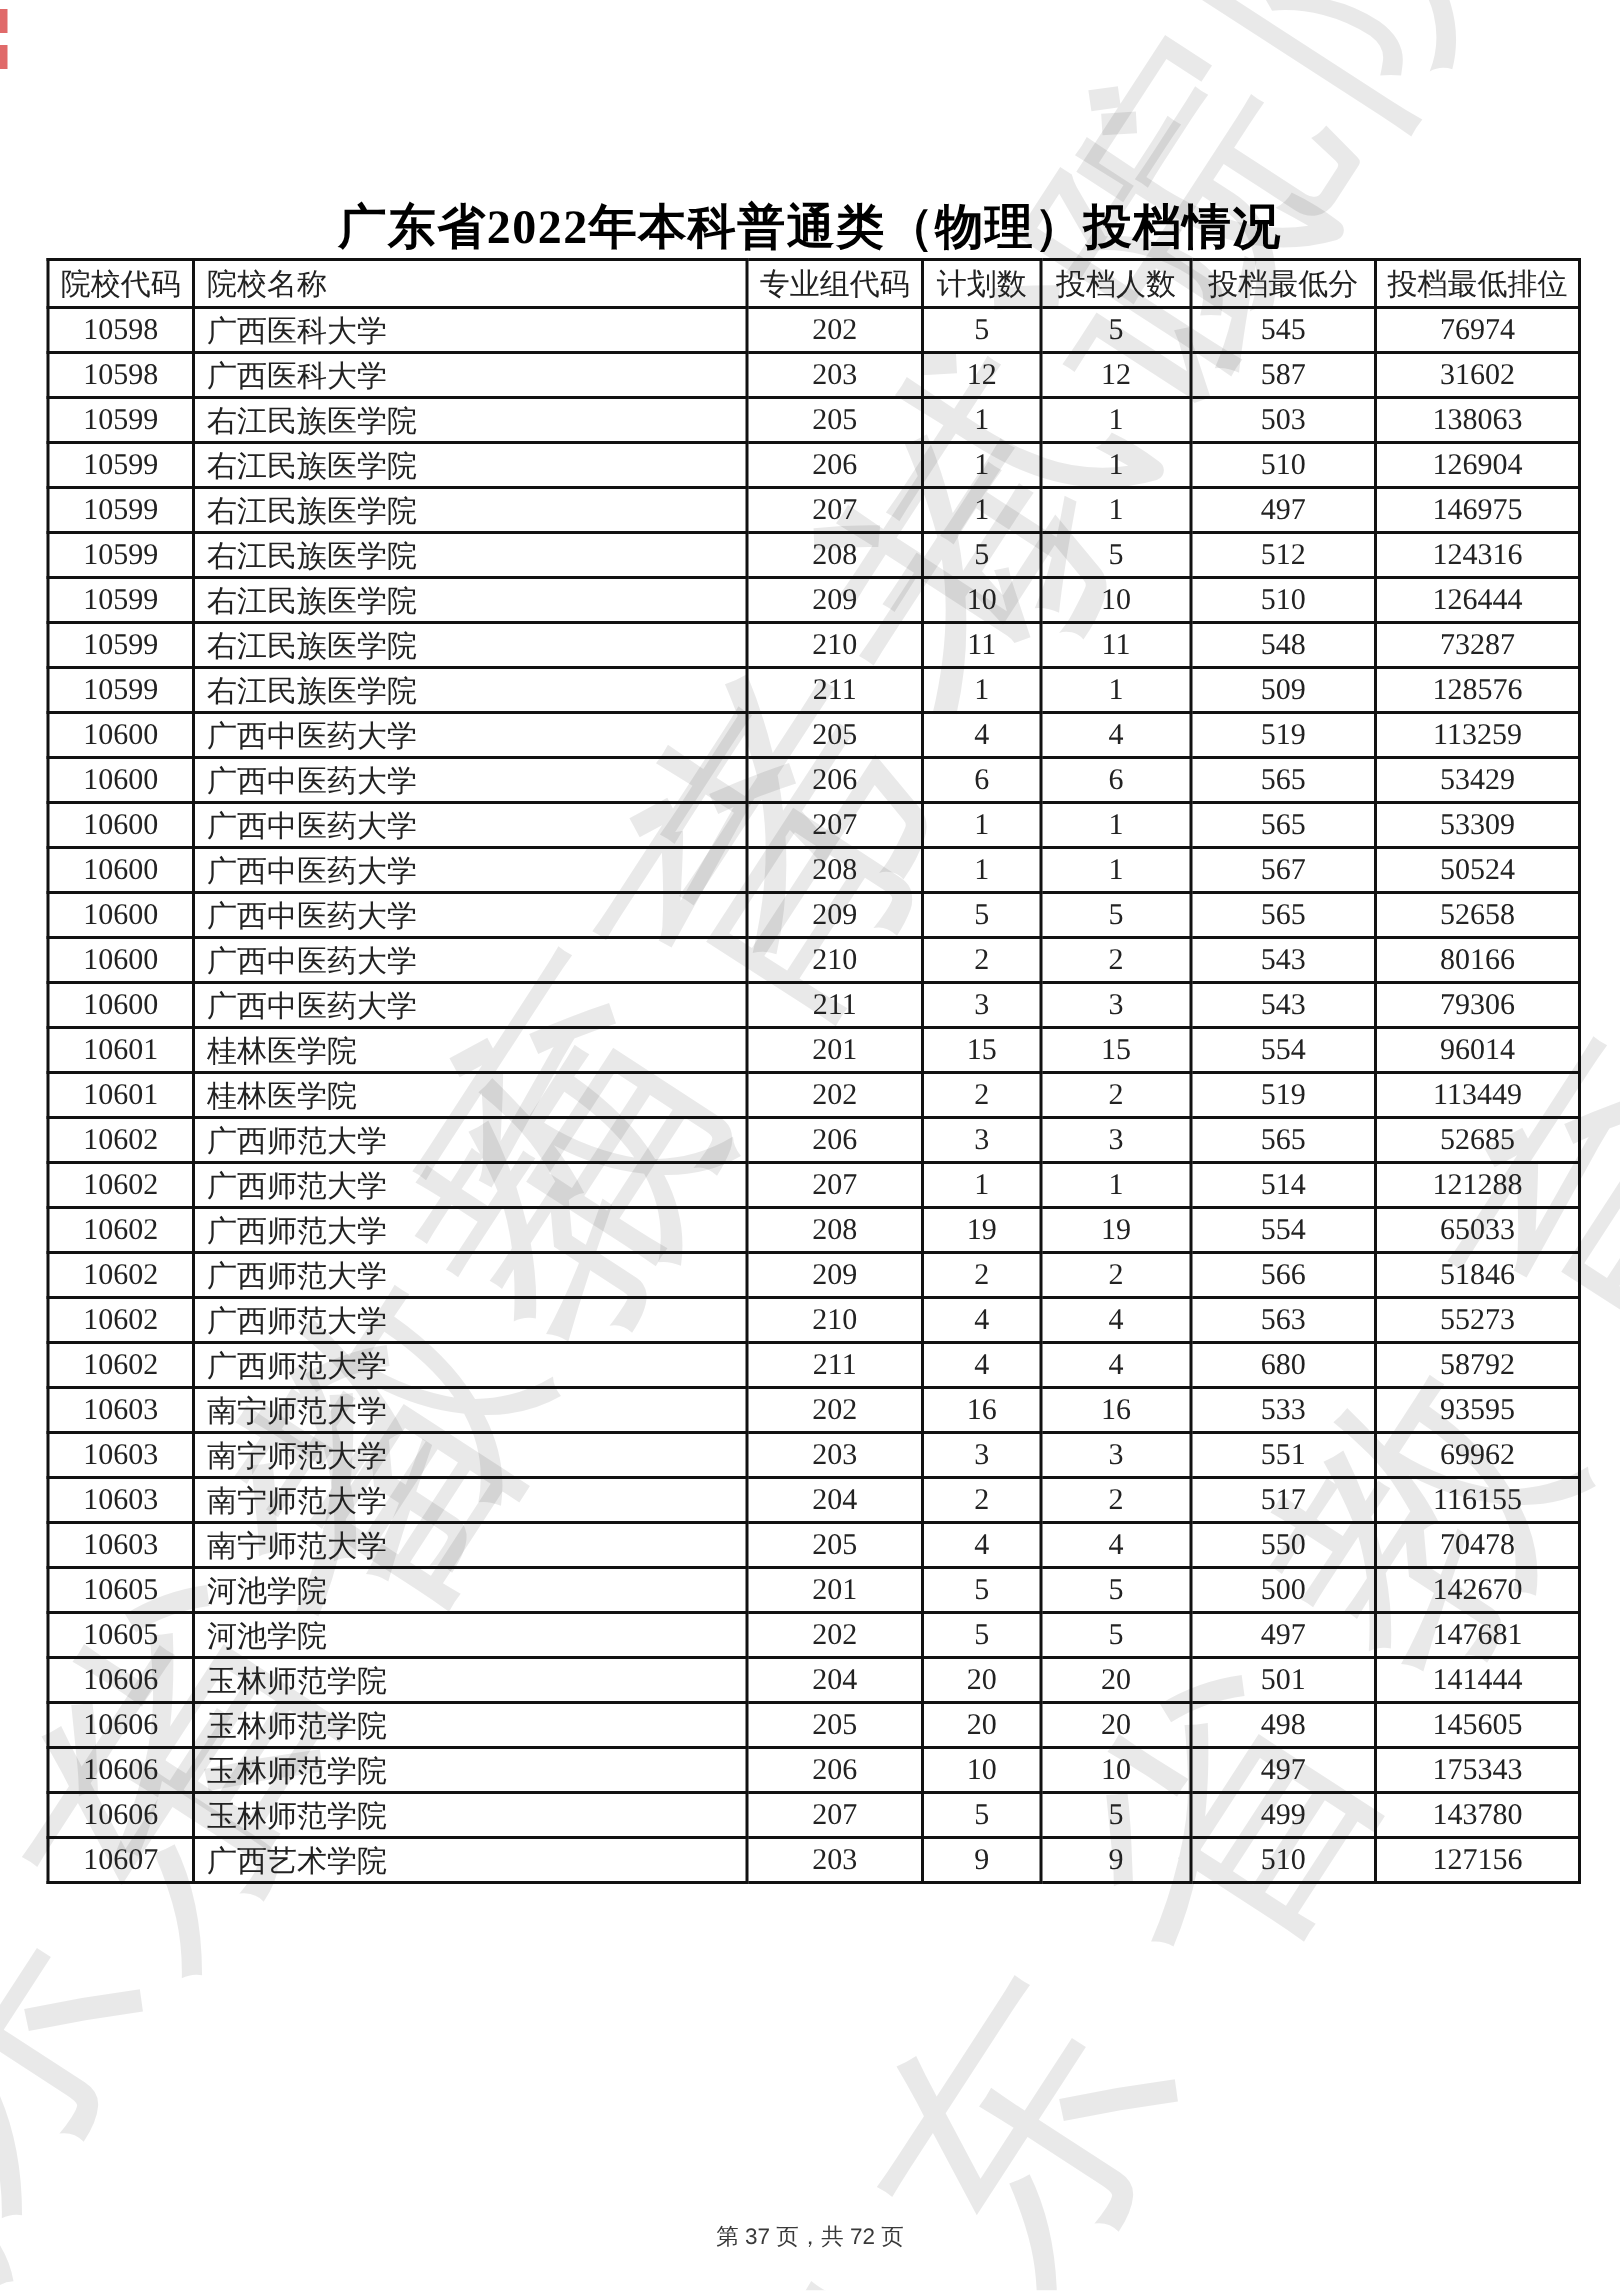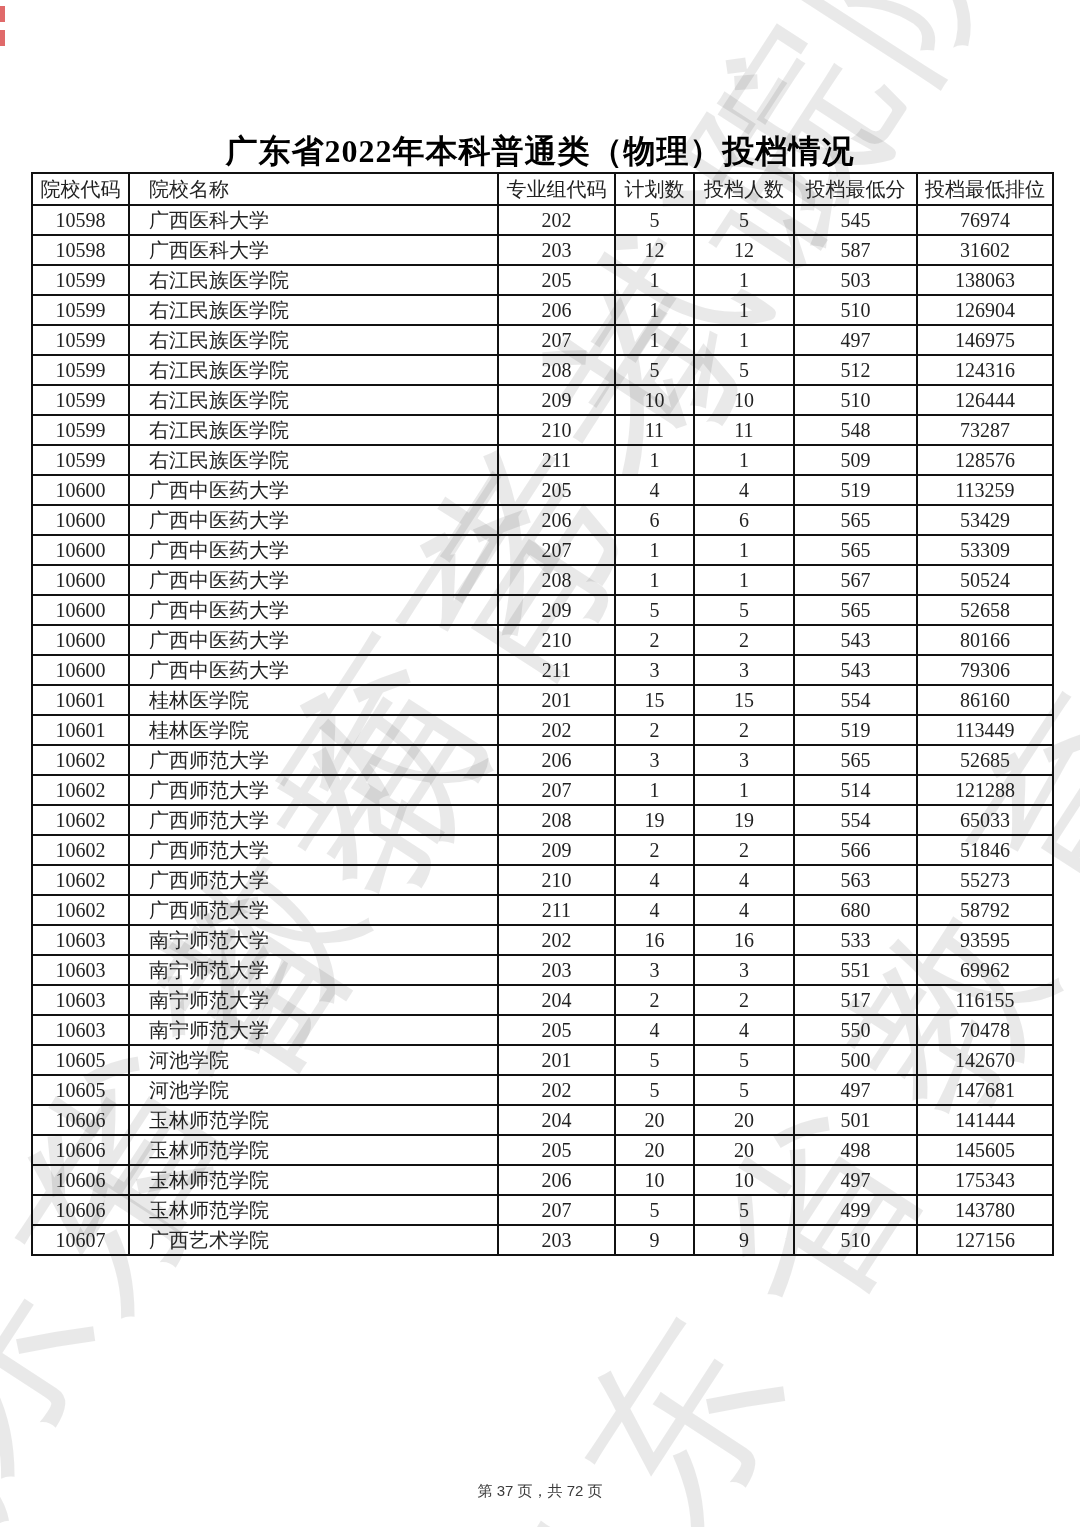--- a/index.html
+++ b/index.html
@@ -70,21 +70,21 @@
   table.results td{height:28px;}
   table.results col.c1{width:97px;}
   table.results col.c2{width:369px;}
   table.results col.c3{width:117px;}
   table.results col.c4{width:79px;}
   table.results col.c5{width:100px;}
   table.results col.c6{width:123px;}
   table.results col.c7{width:136px;}
   table.results th.name-cell, table.results td.name-cell{
     text-align:left;
-    padding-left:19px;
+    padding-left:8px;
   }
   
   .footer{
     position:absolute;
     top:1482px;left:0;right:0;
     text-align:center;
     font-size:15px;
     color:#3a3a3a;
     font-family:"Liberation Sans","DejaVu Sans",sans-serif;
     z-index:2;
@@ -270,21 +270,21 @@
           <td>543</td>
           <td>79306</td>
         </tr>
         <tr>
           <td>10601</td>
           <td class="name-cell">桂林医学院</td>
           <td>201</td>
           <td>15</td>
           <td>15</td>
           <td>554</td>
-          <td>86160</td>
+          <td>96014</td>
         </tr>
         <tr>
           <td>10601</td>
           <td class="name-cell">桂林医学院</td>
           <td>202</td>
           <td>2</td>
           <td>2</td>
           <td>519</td>
           <td>113449</td>
         </tr>

